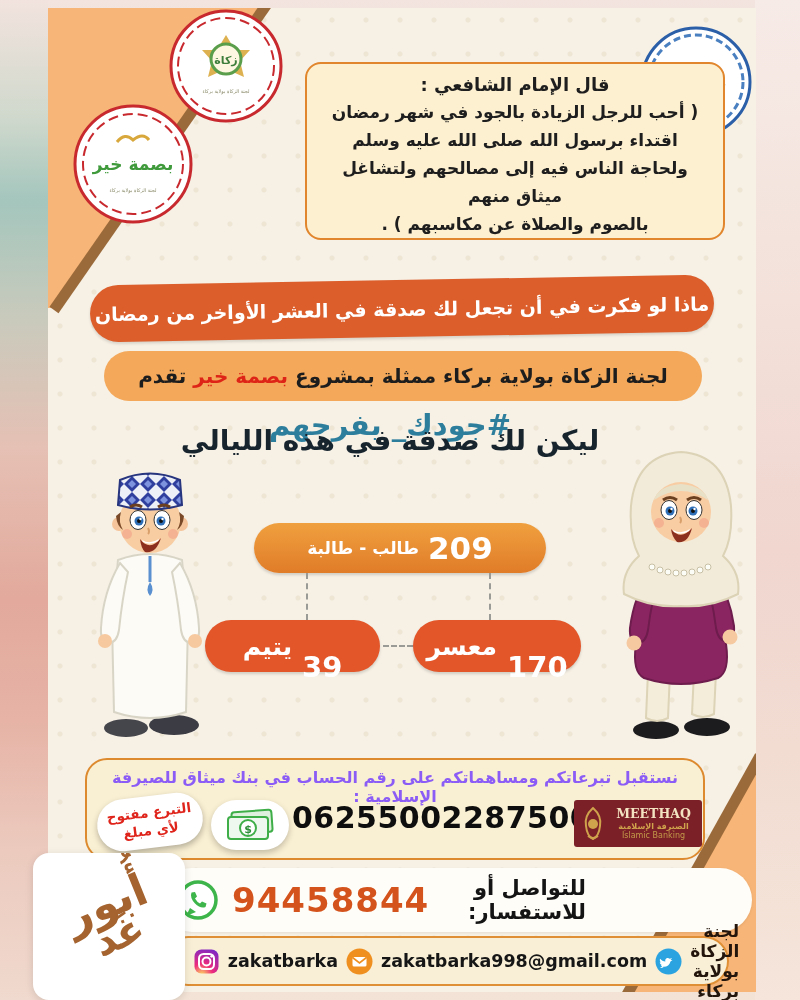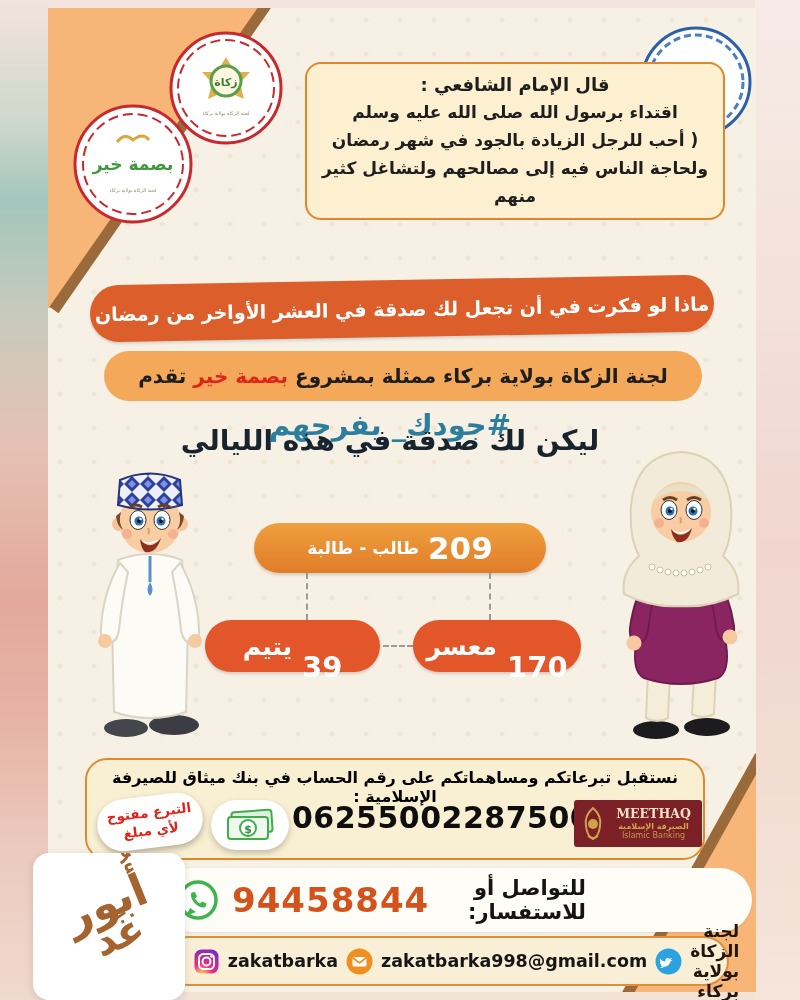--- a/index.html
+++ b/index.html
@@ -9,21 +9,21 @@
   .blur-left{position:absolute;left:0;top:0;width:48px;height:1000px;
     background:linear-gradient(180deg,#f2e3de 0%,#cfd8cc 12%,#a4c6bd 20%,#c9cabc 32%,#e6c0b4 45%,#e2a99c 60%,#e6b3a6 72%,#eccabe 85%,#f0d9ce 100%);}
   .blur-right{position:absolute;right:0;top:0;width:45px;height:1000px;
     background:linear-gradient(180deg,#f7ebe7 0%,#f3e1da 30%,#f0d6cf 55%,#f2dcd2 75%,#f5e5da 100%);}
   .poster{position:absolute;left:48px;top:8px;width:708px;height:984px;background:#f6f0e5;
     background-image:radial-gradient(circle at 12px 12px,#eee5d3 2px,transparent 3px);
     background-size:34px 34px;}
   .corner-svg{position:absolute;left:48px;top:8px;pointer-events:none;}
 
   .round-logo{position:absolute;border-radius:50%;}
-  .quote-box{position:absolute;left:305px;top:62px;width:420px;height:158px;background:#fdf0d0;
+  .quote-box{position:absolute;left:305px;top:62px;width:420px;height:178px;background:#fdf0d0;
     border:2px solid #e1862c;border-radius:16px;box-sizing:border-box;padding:10px 12px 6px;
     direction:rtl;text-align:center;color:#1e1e1e;font-weight:bold;}
   .quote-box .qh{font-size:18px;margin-bottom:3px;}
   .quote-box .ql{font-size:17px;line-height:28px;}
 
   .banner1{position:absolute;left:90px;top:280px;width:624px;height:57px;background:#dc5e2b;
     border-radius:29px;display:flex;align-items:center;justify-content:center;direction:rtl;
     color:#fff;font-weight:bold;font-size:19px;transform:rotate(-1deg);box-shadow:0 2px 3px rgba(0,0,0,.12);}
   .banner2{position:absolute;left:104px;top:351px;width:598px;height:50px;background:#f3a85a;
     border-radius:25px;display:flex;align-items:center;justify-content:center;gap:7px;direction:rtl;
@@ -46,21 +46,21 @@
   .pill-item .n{font-size:29px;margin-top:41px;}
   .pill-item .w{font-size:25px;}
   .dash-v{position:absolute;width:0;border-left:2px dashed #9a9a96;}
   .dash-h{position:absolute;height:0;border-top:2px dashed #9a9a96;}
 
   .character{position:absolute;}
 
   .donate-box{position:absolute;left:85px;top:758px;width:620px;height:102px;background:#f9efd2;
     border:2px solid #dd8a2f;border-radius:22px;box-sizing:border-box;}
   .donate-instruction{position:absolute;top:8px;left:0;width:100%;text-align:center;direction:rtl;
-    color:#000000;font-weight:bold;font-size:16px;}
+    color:#8b5cf6;font-weight:bold;font-size:16px;}
   .open-badge{position:absolute;left:10px;top:36px;width:106px;height:52px;background:#fff;border-radius:26px;
     box-shadow:0 3px 6px rgba(0,0,0,.28);transform:rotate(-7deg);display:flex;flex-direction:column;
     align-items:center;justify-content:center;color:#df241b;font-weight:bold;font-size:13.5px;line-height:1.3;direction:rtl;}
   .money-pill{position:absolute;left:124px;top:40px;width:78px;height:50px;background:#fff;border-radius:25px;
     box-shadow:0 3px 6px rgba(0,0,0,.22);display:flex;align-items:center;justify-content:center;}
   .account-num{position:absolute;left:205px;top:40px;width:268px;text-align:center;color:#0e0e0e;
     font-weight:bold;font-size:30px;letter-spacing:.5px;}
   .meethaq{position:absolute;left:487px;top:40px;width:128px;height:47px;background:#7b2027;border-radius:3px;
     display:flex;align-items:center;padding:8px 6px;box-sizing:border-box;gap:5px;}
   .meethaq .mtxt{display:flex;flex-direction:column;align-items:center;line-height:1.15;flex:1;}
@@ -97,21 +97,21 @@
   <div class="blur-right"></div>
   <div class="poster"></div>
 
   <svg class="corner-svg" width="708" height="984" viewBox="0 0 708 984">
     <polygon points="0,0 220,0 8,300 0,300" fill="#f7b577"></polygon>
     <line x1="219" y1="-4" x2="6" y2="302" stroke="#9b6a3a" stroke-width="11"></line>
     <polygon points="708,762 708,984 584,984" fill="#f7b577"></polygon>
     <line x1="712" y1="748" x2="576" y2="992" stroke="#9b6a3a" stroke-width="11"></line>
   </svg>
 
-  <div class="round-logo" style="left:169px;top:31px;width:114px;height:114px;">
+  <div class="round-logo" style="left:169px;top:9px;width:114px;height:114px;">
     <svg width="114" height="114" viewBox="0 0 114 114">
       <circle cx="57" cy="57" r="55" fill="#ffffff" stroke="#c8292e" stroke-width="3"></circle>
       <circle cx="57" cy="57" r="48" fill="none" stroke="#c8292e" stroke-width="2" stroke-dasharray="10 5"></circle>
       <circle cx="57" cy="57" r="44" fill="#ffffff"></circle>
       <g transform="translate(57,50)">
         <polygon points="0,-24 9,-9 24,-9 14,2 18,18 0,10 -18,18 -14,2 -24,-9 -9,-9" fill="#d9a83c" opacity="0.9"></polygon>
         <circle r="15" fill="#fdf6e0" stroke="#5a9e4b" stroke-width="3"></circle>
         <text x="0" y="5" text-anchor="middle" font-size="11" font-weight="bold" fill="#3c7d3a">زكاة</text>
       </g>
       <text x="57" y="84" text-anchor="middle" font-size="5" fill="#8a8a6a">لجنة الزكاة بولاية بركاء</text>
@@ -133,23 +133,24 @@
     <svg width="112" height="112" viewBox="0 0 112 112">
       <circle cx="56" cy="56" r="54" fill="#ffffff" stroke="#2b5fa8" stroke-width="3"></circle>
       <circle cx="56" cy="56" r="47" fill="none" stroke="#4a7fc0" stroke-width="3" stroke-dasharray="7 4"></circle>
       <circle cx="56" cy="56" r="42" fill="#ffffff"></circle>
       <text x="56" y="70" text-anchor="middle" font-size="36" font-weight="bold" fill="#2e7b9b" font-style="italic">جود</text>
     </svg>
   </div>
 
   <div class="quote-box">
     <div class="qh">قال الإمام الشافعي :</div>
+    <div class="ql">( أحب للرجل الزيادة بالجود في شهر رمضان</div>
     <div class="ql">اقتداء برسول الله صلى الله عليه وسلم</div>
-    <div class="ql">( أحب للرجل الزيادة بالجود في شهر رمضان</div>
-    <div class="ql">ولحاجة الناس فيه إلى مصالحهم ولتشاغل كثير منهم</div>
+    <div class="ql">ولحاجة الناس فيه إلى مصالحهم ولتشاغل ميثاق منهم</div>
+    <div class="ql">بالصوم والصلاة عن مكاسبهم ) .</div>
   </div>
 
   <div class="banner1">
     <span>ماذا لو فكرت في أن تجعل لك صدقة في العشر الأواخر من رمضان</span>
   </div>
   <div class="banner2">
     <span>لجنة الزكاة بولاية بركاء ممثلة بمشروع</span>
     <span class="hl">بصمة خير</span>
     <span>تقدم</span>
   </div>

